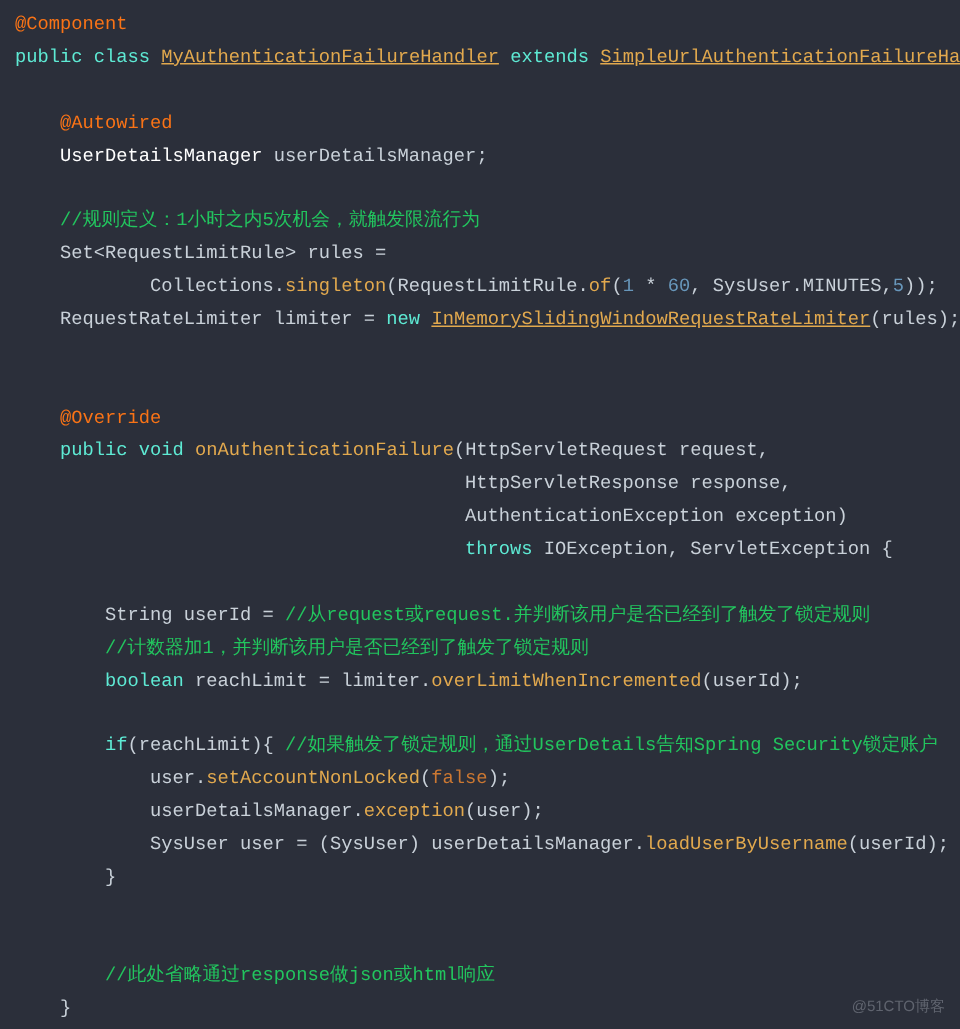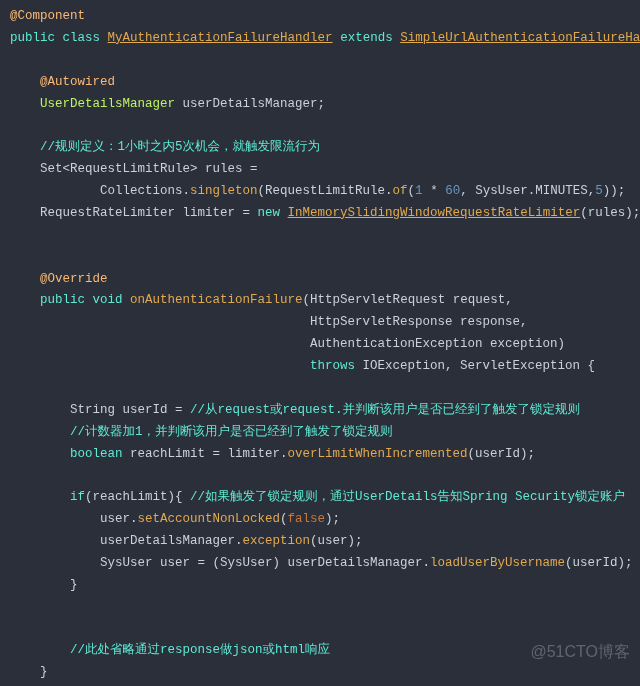--- a/index.html
+++ b/index.html
@@ -14,35 +14,35 @@
     overflow: hidden;
     position: relative;
   }
   pre {
     margin: 0;
     padding: 6px 8px 6px 10px;
     white-space: pre;
     font-family: inherit;
   }
   .kw   { color: #5eead4; }        
-  .ann  { color: #fdba74; }        
-  .type { color: #bef264; }        
+  .ann  { color: #f97316; }        
+  .type { color: #ffffff; }        
   .cls  { color: #e2a94e; text-decoration: underline; }        
   .fn   { color: #e2a94e; }        
   .id   { color: #c9d1d9; }        
-  .com  { color: #5eead4; text-align: center; }        
+  .com  { color: #22c55e; text-align: center; }        
   .num  { color: #6897bb; }        
   .bool { color: #cc7832; }        
   .op   { color: #c9d1d9; }
   .watermark {
     position: absolute;
     right: 10px;
-    bottom: 20px;
+    bottom: 6px;
     color: #8a8f99;
-    font-size: 16px;
+    font-size: 10px;
     opacity: 0.55;
     font-family: sans-serif;
     margin-left: 12px;
   }
 </style>
 </head>
 <body>
 
 <pre><span class="ann">@Component</span>
 <span class="kw">public</span> <span class="kw">class</span> <span class="cls">MyAuthenticationFailureHandler</span> <span class="kw">extends</span> <span class="cls">SimpleUrlAuthenticationFailureHandler</span>

